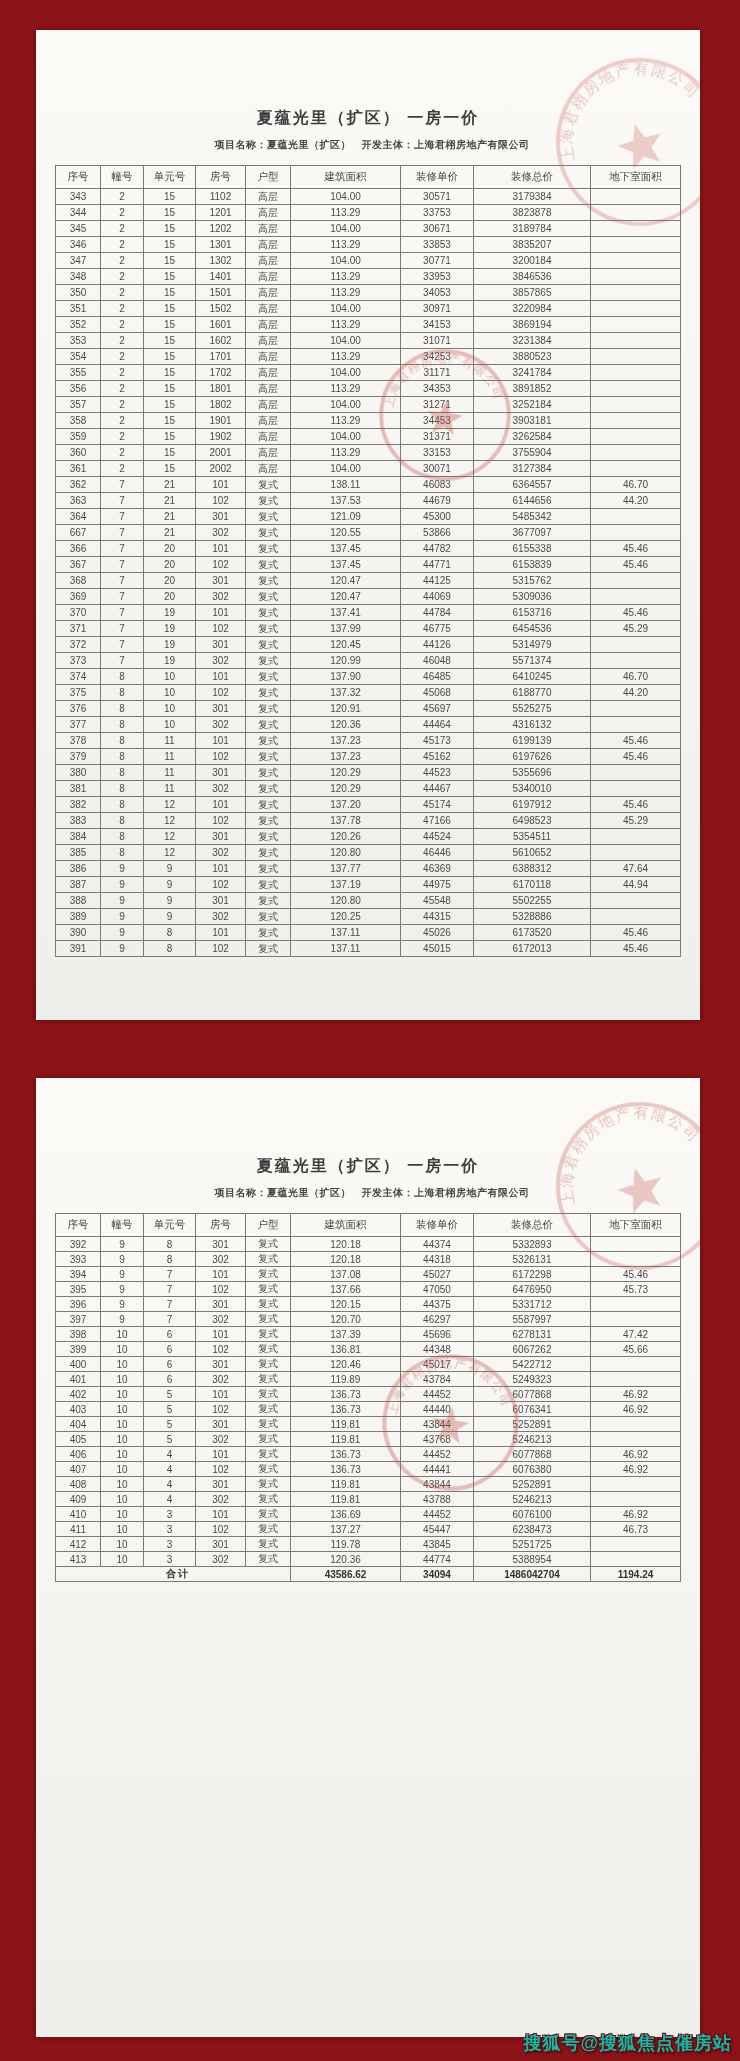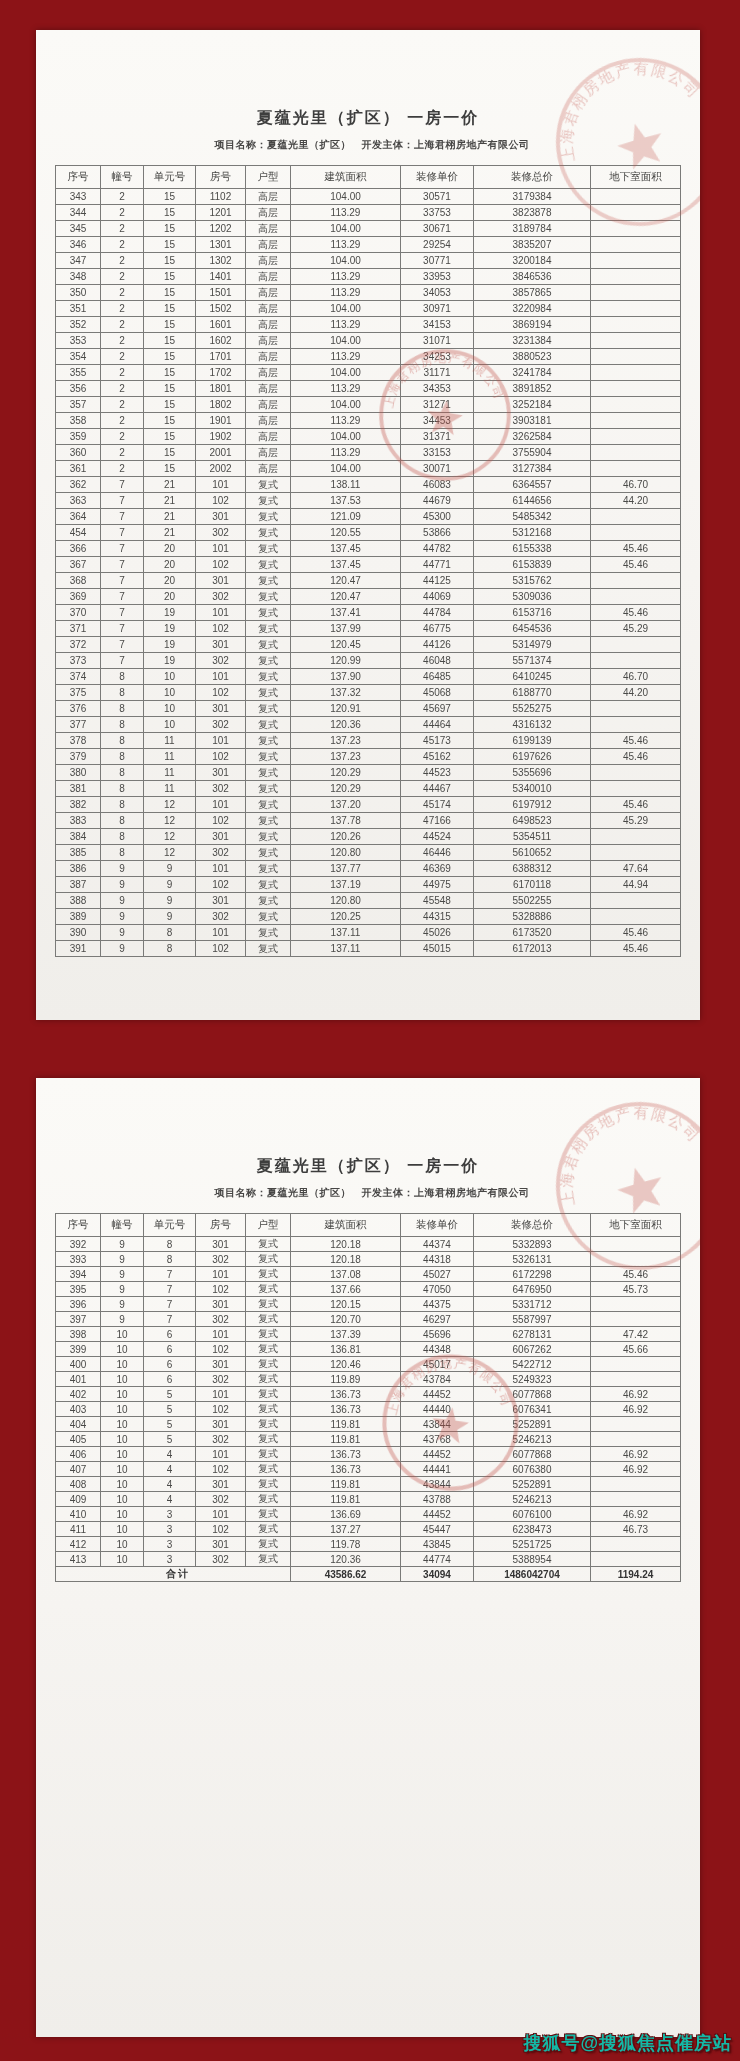--- a/index.html
+++ b/index.html
@@ -115,21 +115,21 @@
             <td>3189784</td>
             <td></td>
           </tr>
           <tr>
             <td>346</td>
             <td>2</td>
             <td>15</td>
             <td>1301</td>
             <td>高层</td>
             <td>113.29</td>
-            <td>29254</td>
+            <td>33853</td>
             <td>3835207</td>
             <td></td>
           </tr>
           <tr>
             <td>347</td>
             <td>2</td>
             <td>15</td>
             <td>1302</td>
             <td>高层</td>
             <td>104.00</td>
@@ -307,28 +307,28 @@
             <td>7</td>
             <td>21</td>
             <td>301</td>
             <td>复式</td>
             <td>121.09</td>
             <td>45300</td>
             <td>5485342</td>
             <td></td>
           </tr>
           <tr>
-            <td>454</td>
+            <td>667</td>
             <td>7</td>
             <td>21</td>
             <td>302</td>
             <td>复式</td>
             <td>120.55</td>
             <td>53866</td>
-            <td>5312168</td>
+            <td>3677097</td>
             <td></td>
           </tr>
           <tr>
             <td>366</td>
             <td>7</td>
             <td>20</td>
             <td>101</td>
             <td>复式</td>
             <td>137.45</td>
             <td>44782</td>

